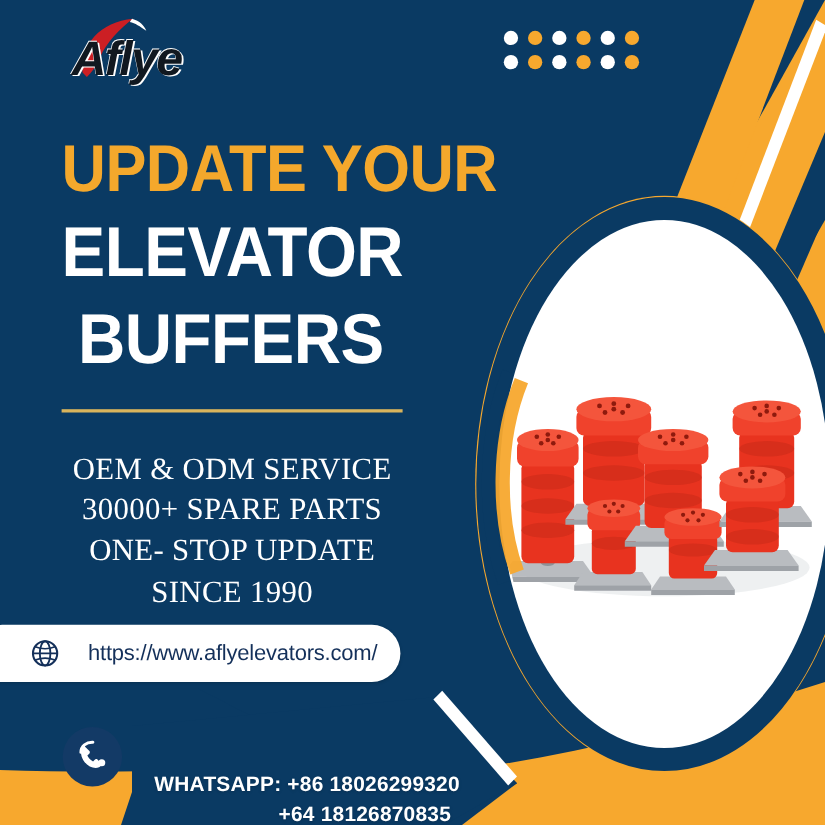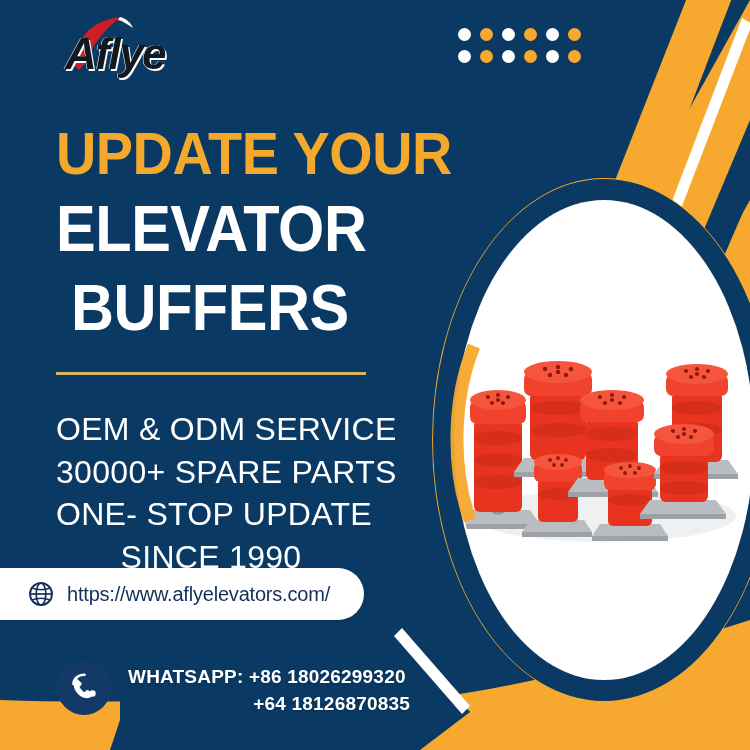--- a/index.html
+++ b/index.html
@@ -61,43 +61,43 @@
     position:absolute;left:56px;top:372px;width:310px;height:3px;
     background:#d9b45c;
   }
 
   
   #bullets{
     position:absolute;left:56px;top:408px;width:310px;
     text-align:center;
   }
   #bullets .bl{
-    font-family:Liberation Sans, sans-serif;
+    font-family:Liberation Serif, serif;
     font-weight:normal;
-    font-size:32px;
+    font-size:28px;
     color:#ffffff;
     line-height:1.33;
     letter-spacing:0.3px;
     white-space:nowrap;
   }
 
   
   #urlpill{
     position:absolute;left:-24px;top:568px;
     width:388px;height:52px;
     background:#ffffff;
     border-radius:26px;
     display:flex;align-items:center;
     box-shadow:0 1px 3px rgba(0,0,0,0.18);
   }
   #globe-icon{
     margin-left:52px;width:26px;height:26px;flex:none;display:block;
   }
   #url-text{
-    margin-left:13px;
+    margin-left:26px;
     font-family:"Liberation Sans", sans-serif;
     font-size:20px;
     color:#14305a;
     white-space:nowrap;
     letter-spacing:-0.2px;
   }
 
   
   #phone-badge{
     position:absolute;left:57px;top:661px;
@@ -114,21 +114,21 @@
   #contact .cl{
     font-family:"Liberation Sans", sans-serif;
     font-weight:bold;
     font-size:19px;
     color:#ffffff;
     line-height:1.42;
     white-space:nowrap;
     text-shadow:0 1px 2px rgba(10,40,70,0.55);
     letter-spacing:0.2px;
   }
-  #cl1{text-align:left;}
+  #cl1{text-align:right;margin-top:37px;}
   #cl2{text-align:right;padding-right:8px;}
 
   
   #dotgrid{
     position:absolute;left:458px;top:28px;
     display:grid;
     grid-template-columns:repeat(6,22px);
     grid-auto-rows:22px;
   }
   .dot{width:13px;height:13px;border-radius:50%;}

